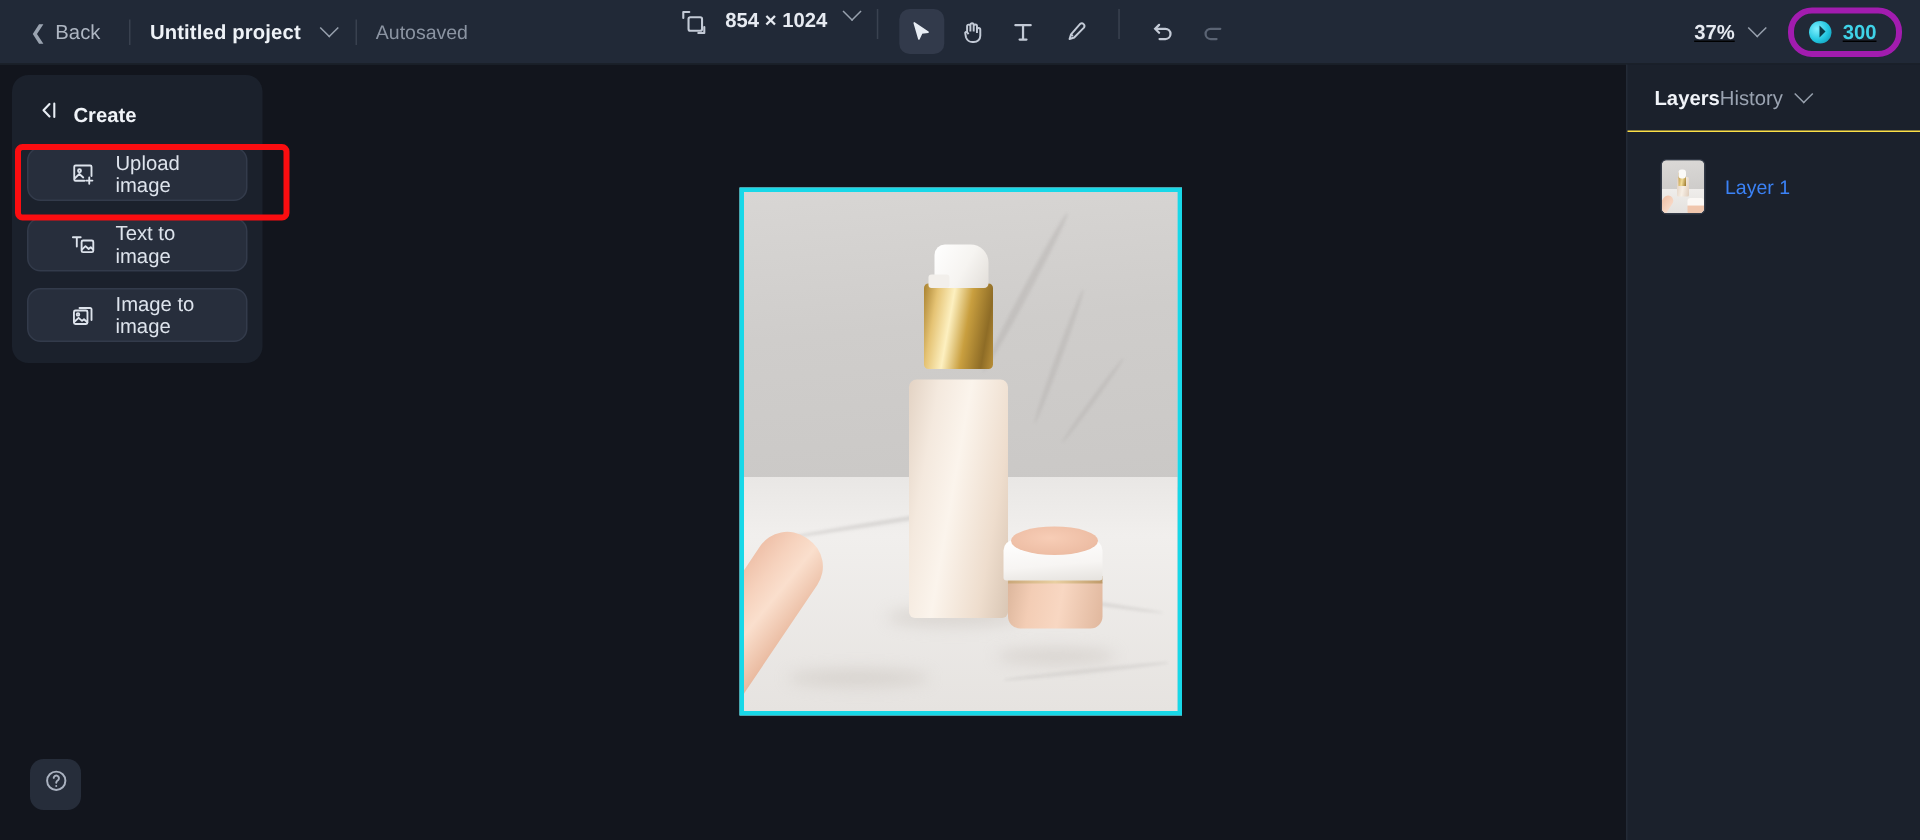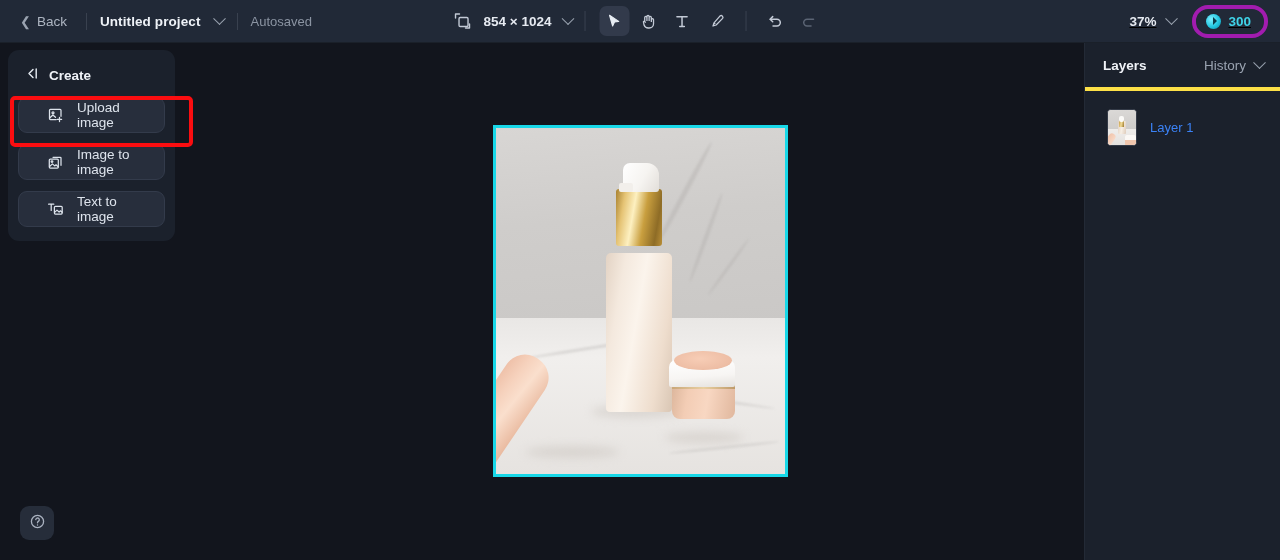--- a/index.html
+++ b/index.html
@@ -31,21 +31,21 @@
   .chev-sm {
     display: inline-block; width: 9px; height: 9px;
     border-right: 1.5px solid #98a1ae; border-bottom: 1.5px solid #98a1ae;
     transform: rotate(45deg) translate(-2px,-2px);
   }
   .proj-chev { margin-left: 14px; cursor: pointer; }
   .autosaved { color: #8b94a2; font-size: 13px; }
 
   .tb-center {
     position: absolute; left: 50%; transform: translateX(-50%);
-    display: flex; align-items: center; gap: 0;
+    display: flex; align-items: flex-start; gap: 0;
   }
   .size-ico { width: 18px; height: 18px; position: relative; margin-right: 12px; }
   .dim-txt { color: #e6eaf1; font-size: 13.5px; font-weight: bold; cursor: pointer; }
   .dim-chev { margin-left: 12px; cursor: pointer; }
   .tdiv { width: 1px; height: 20px; background: #3a4250; margin: 0 12px; }
   .tool {
     width: 30px; height: 30px; border-radius: 7px;
     display: flex; align-items: center; justify-content: center;
     cursor: pointer; margin: 0 2px;
   }
@@ -224,23 +224,23 @@
   .sh3 { left: 10%; top: 92%; width: 95px; height: 12px; }
 
   
   .right-panel {
     position: absolute; right: 0; top: 43px;
     width: 196px; height: 517px;
     background: #1b212c;
     border-left: 1px solid #232a36;
   }
   .rp-head {
-    display: flex; align-items: center; justify-content: space-between;
+    display: flex; align-items: center; 
     padding: 15px 16px 14px 18px;
-    border-bottom: 4px solid #fde047;
+    border-bottom: 1px solid #fde047;
   }
   .rp-tab-active { color: #f0f3f8; font-size: 13.5px; font-weight: bold; cursor: pointer; }
   .rp-tab { display: flex; align-items: center; gap: 9px; color: #9aa3b1; font-size: 13.5px; cursor: pointer; }
   .layer-row {
     display: flex; align-items: center; gap: 13px;
     padding: 10px 16px; margin: 8px 6px 0 6px;
     border-radius: 7px; cursor: pointer;
   }
   .layer-thumb {
     width: 30px; height: 37px; border-radius: 4px;
@@ -354,38 +354,38 @@
           <path d="M2.9 10.8l3-2.8 2.6 2.3"></path>
           <path d="M12.5 10.3v4.2M10.4 12.4h4.2"></path>
         </svg>
       </span>
       <span>Upload image</span>
     </div>
 
     <div class="cbtn">
       <span class="ico">
         <svg width="17" height="17" viewBox="0 0 17 17" fill="none" stroke="#dde3ec" stroke-width="1.25" stroke-linecap="round" stroke-linejoin="round">
+          <path d="M1.6 3.2h5.2M4.2 3.2v6.2"></path>
+          <rect x="7.4" y="5.3" width="7.8" height="7.8" rx="1"></rect>
+          <path d="M7.6 11.4l2.4-2.3 2.1 1.9 1.4-1.2 1.6 1.5"></path>
+        </svg>
+      </span>
+      <span>Text to image</span>
+    </div>
+
+    <div class="cbtn">
+      <span class="ico">
+        <svg width="17" height="17" viewBox="0 0 17 17" fill="none" stroke="#dde3ec" stroke-width="1.25" stroke-linecap="round" stroke-linejoin="round">
           <path d="M6 3.3h7.1a.9.9 0 01.9.9v7.1"></path>
           <rect x="2.3" y="5" width="9" height="9" rx="1"></rect>
           <circle cx="5" cy="7.6" r=".85"></circle>
           <path d="M2.6 12.5l2.8-2.6 2.3 2 1.3-1.1 2.2 2"></path>
         </svg>
       </span>
       <span>Image to image</span>
-    </div>
-
-    <div class="cbtn">
-      <span class="ico">
-        <svg width="17" height="17" viewBox="0 0 17 17" fill="none" stroke="#dde3ec" stroke-width="1.25" stroke-linecap="round" stroke-linejoin="round">
-          <path d="M1.6 3.2h5.2M4.2 3.2v6.2"></path>
-          <rect x="7.4" y="5.3" width="7.8" height="7.8" rx="1"></rect>
-          <path d="M7.6 11.4l2.4-2.3 2.1 1.9 1.4-1.2 1.6 1.5"></path>
-        </svg>
-      </span>
-      <span>Text to image</span>
     </div>
   </div>
 
   <div class="redbox"></div>
 
   <div class="help-btn">
     <span>
       <svg width="17" height="17" viewBox="0 0 17 17" fill="none" stroke="#aab2c0" stroke-width="1.3" stroke-linecap="round">
         <circle cx="8.5" cy="8.5" r="6.1"></circle>
         <path d="M6.8 6.6a1.75 1.75 0 113 1.4c-.7.5-1.3.8-1.3 1.8"></path>

